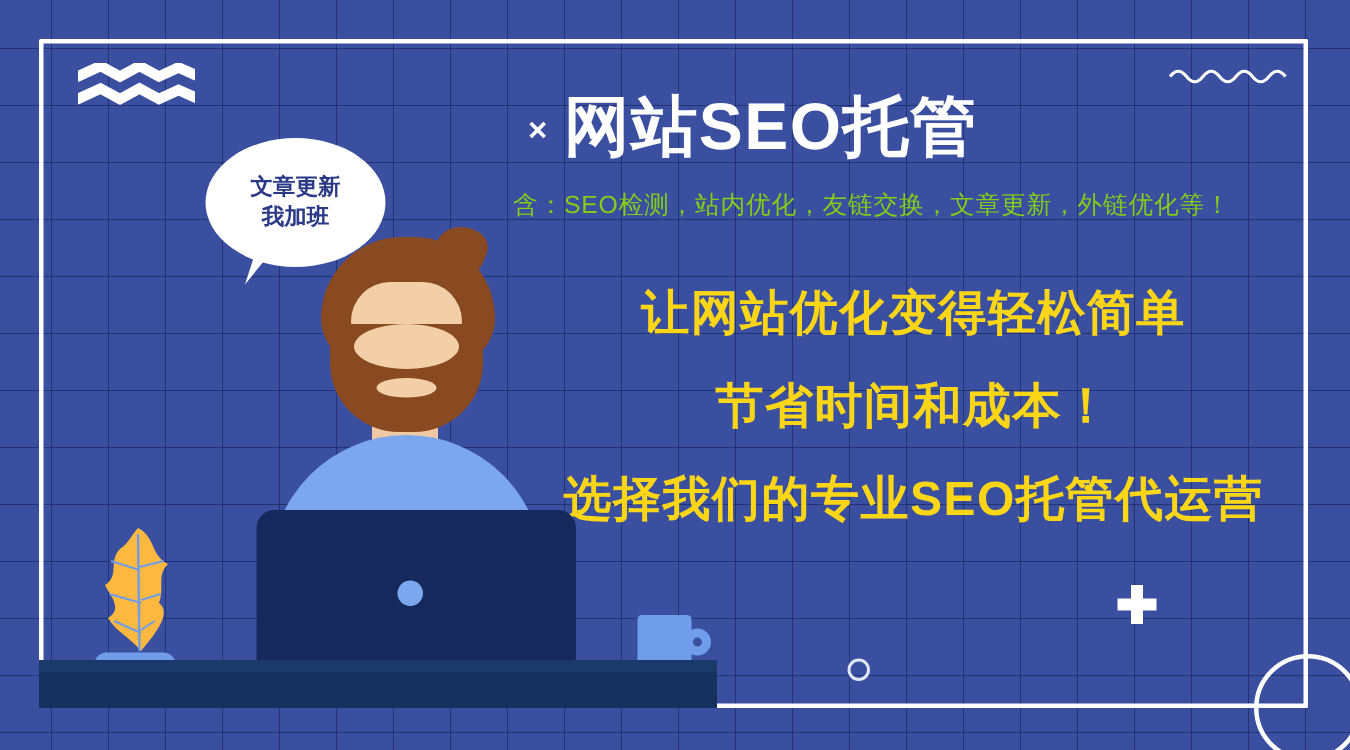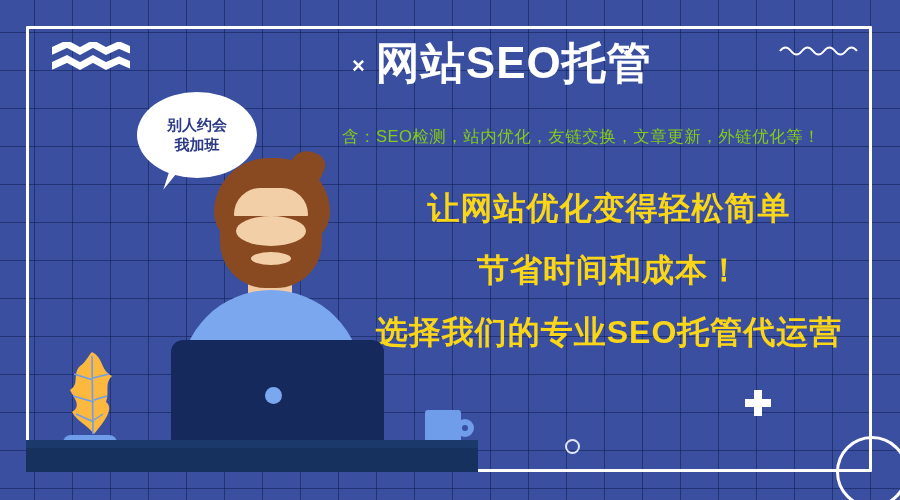--- a/index.html
+++ b/index.html
@@ -41,21 +41,21 @@
   .corner-circle{
     position:absolute;left:836px;top:436px;width:72px;height:72px;
     border:3px solid #ffffff;border-radius:50%;box-sizing:border-box;
   }
   .small-circle{
     position:absolute;left:565px;top:439px;width:15px;height:15px;
     border:2px solid #dfe6f7;border-radius:50%;box-sizing:border-box;
   }
   
   .title{
-    position:absolute;left:352px;top:41px;
+    position:absolute;left:352px;top:63px;
     color:#ffffff;font-size:44px;font-weight:bold;letter-spacing:1px;
     white-space:nowrap;line-height:1;
   }
   .title .xmark{font-size:22px;vertical-align:middle;margin-right:10px;font-weight:bold;}
   .subtitle{
     position:absolute;left:342px;top:126px;
     color:#84cc16;font-size:16.5px;white-space:nowrap;letter-spacing:.5px;
   }
   .slogans{
     position:absolute;left:344px;top:192px;width:530px;
@@ -189,21 +189,21 @@
 
   <div class="slogans">
     <div class="slogan">让网站优化变得轻松简单</div>
     <div class="slogan">节省时间和成本！</div>
     <div class="slogan">选择我们的专业SEO托管代运营</div>
   </div>
 
   <div class="bubble-tail"></div>
   <div class="bubble">
     <div class="bubble-text">
-      <span>别人约会</span>
+      <span>文章更新</span>
       <span>我加班</span>
     </div>
   </div>
 
   <div class="person">
     <div class="neck"></div>
     <div class="body"></div>
     <div class="ear-l"></div>
     <div class="ear-r"></div>
     <div class="head"></div>

